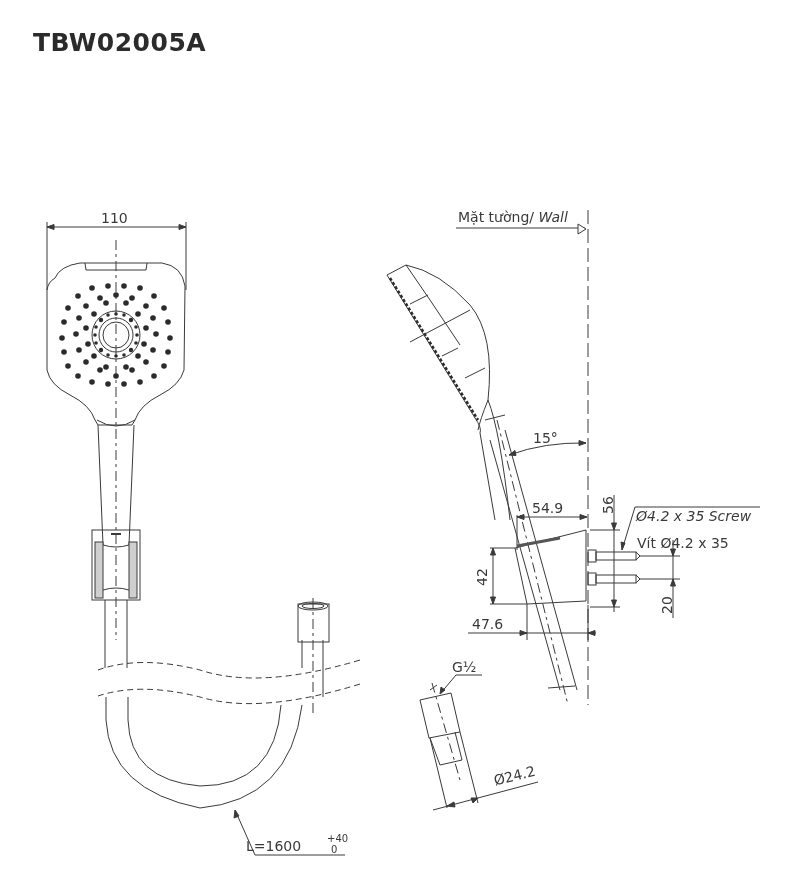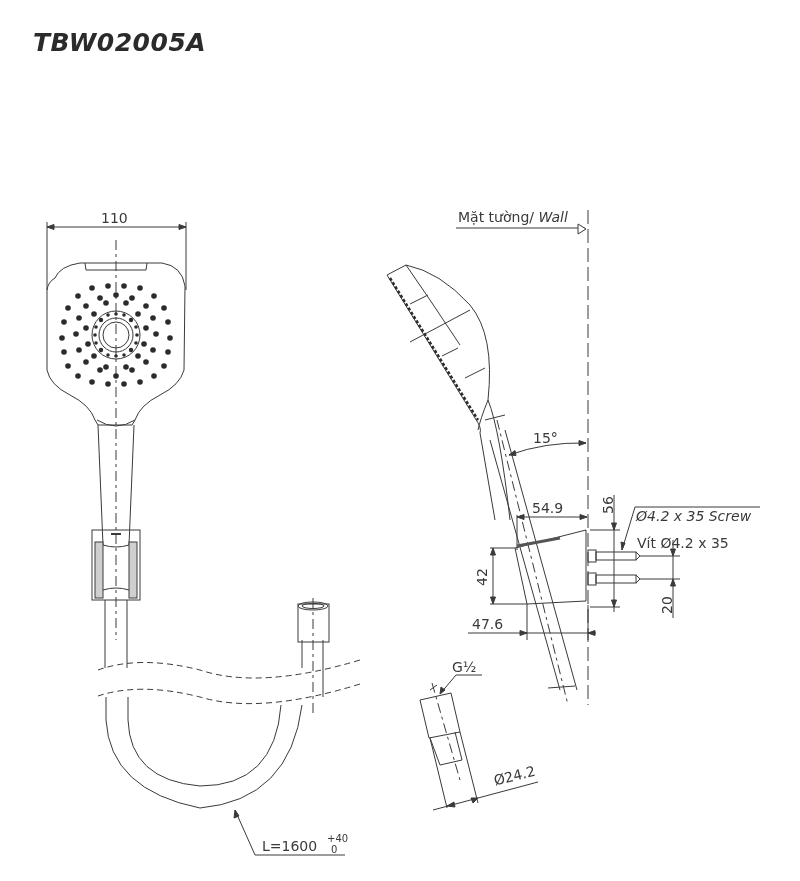--- a/index.html
+++ b/index.html
@@ -1,17 +1,17 @@
 <!DOCTYPE html>
 <html><head>
 <meta charset="utf-8">
 <style>
   html,body{margin:0;padding:0;background:#ffffff;}
   body{width:800px;height:881px;position:relative;overflow:hidden;font-family:"DejaVu Sans","Liberation Sans",sans-serif;color:#3a3a3a;}
-  .title{position:absolute;left:33px;top:28px;font-family:"DejaVu Sans",sans-serif;font-weight:bold;font-style:italic;font-size:25px;letter-spacing:0.5px;color:#2b2b2b;}
+  .title{position:absolute;left:33px;top:28px;font-family:"DejaVu Sans",sans-serif;font-weight:bold;font-size:25px;letter-spacing:0.5px;color:#2b2b2b;}
   svg{position:absolute;left:0;top:0;}
   .lbl{position:absolute;font-size:14px;color:#3a3a3a;white-space:nowrap;font-family:"DejaVu Sans",sans-serif;}
   .it{font-style:italic;}
   .vert{transform-origin:left top;transform:rotate(-90deg);}
   .sup{position:absolute;font-size:10px;line-height:10px;}
 </style>
 </head>
 <body>
 
 <div class="title">TBW02005A</div>
@@ -244,15 +244,15 @@
 <div class="lbl" style="left:533px;top:430px;">15°</div>
 <div class="lbl" style="left:532px;top:500px;">54.9</div>
 <div class="lbl vert" style="left:600px;top:514px;">56</div>
 <div class="lbl" style="left:637px;top:487px;margin-top:48px;">Vít Ø4.2 x 35</div>
 <div class="lbl it" style="left:636px;top:508px;">Ø4.2 x 35 Screw</div>
 <div class="lbl vert" style="left:474px;top:586px;">42</div>
 <div class="lbl vert" style="left:659px;top:614px;">20</div>
 <div class="lbl" style="left:472px;top:616px;">47.6</div>
 <div class="lbl" style="left:452px;top:659px;">G½</div>
 <div class="lbl" style="left:492px;top:773px;transform:rotate(-14deg);transform-origin:left top;">Ø24.2</div>
-<div class="lbl" style="left:262px;top:838px;">L=1600</div>
+<div class="lbl" style="left:246px;top:838px;">L=1600</div>
 <div class="sup" style="left:327px;top:834px;">+40</div>
 <div class="sup" style="left:331px;top:845px;">0</div>
 
 </body></html>

